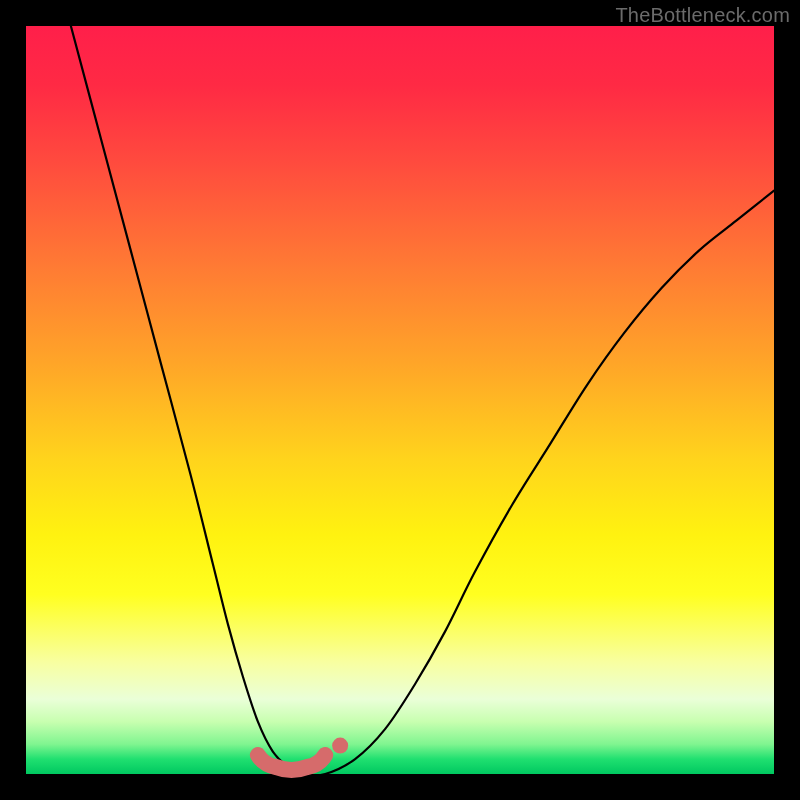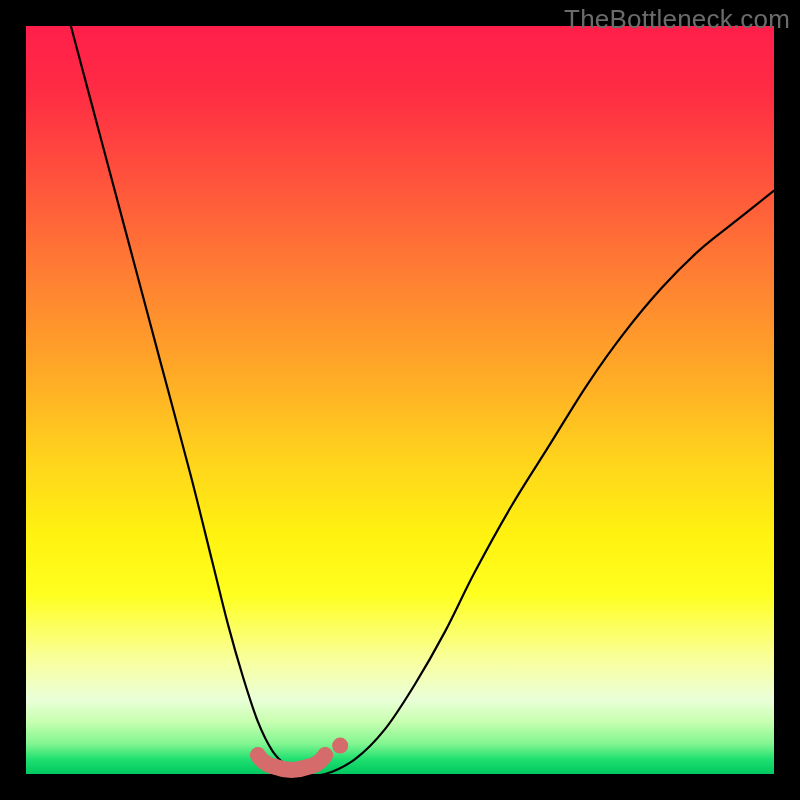--- a/index.html
+++ b/index.html
@@ -40,21 +40,21 @@
       #80f590 96%,
       #20e070 98%,
       #00c860 100%
     );
   }
   .watermark {
     position: absolute;
     top: 4px;
     right: 10px;
     color: #6b6b6b;
-    font-size: 26px;
+    font-size: 20px;
     font-weight: 500;
     letter-spacing: 0.2px;
     user-select: none;
   }
   svg.curve {
     position: absolute;
     left: 0;
     top: 0;
     width: 748px;
     height: 748px;

